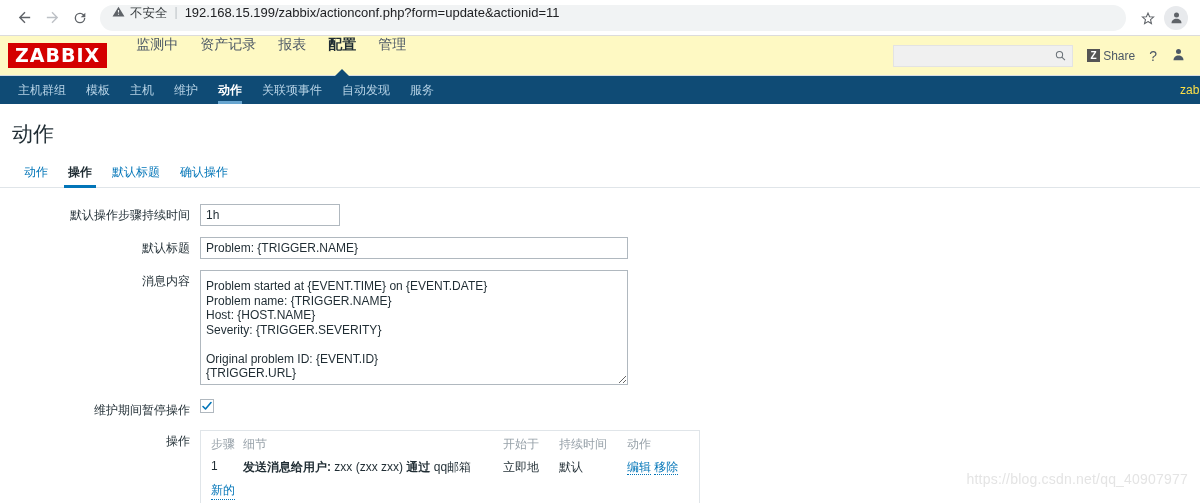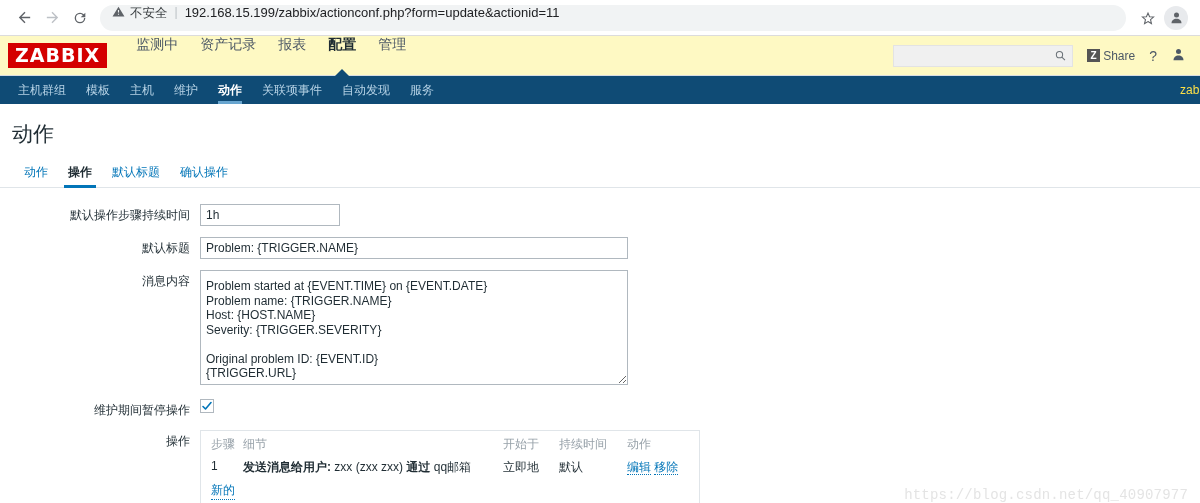--- a/index.html
+++ b/index.html
@@ -284,26 +284,25 @@
     font-size: 12px;
     display: flex; align-items: center; justify-content: center;
     font-family: "Liberation Sans", sans-serif;
   }
   .btn-primary { background: #0275b8; color: #fff; border: 1px solid #0275b8; }
   .btn-secondary { background: #fff; color: #0275b8; border: 1px solid #8fc3e3; }
 
   .watermark {
     position: absolute;
     right: 12px;
-    bottom: 0;
+    bottom: 16px;
     color: #e4e4e4;
     font-size: 14px;
     letter-spacing: 0.2px;
     user-select: none;
-    font-family: Liberation Mono, monospace;
   }
 </style>
 </head>
 <body>
 
 <div class="browser-bar">
   <div class="nav-btn">
     <svg width="17" height="17" viewBox="0 0 24 24">
       <path d="M20 11H7.8l5.6-5.6L12 4l-8 8 8 8 1.4-1.4L7.8 13H20z" fill="#5f6368"></path>
     </svg>

